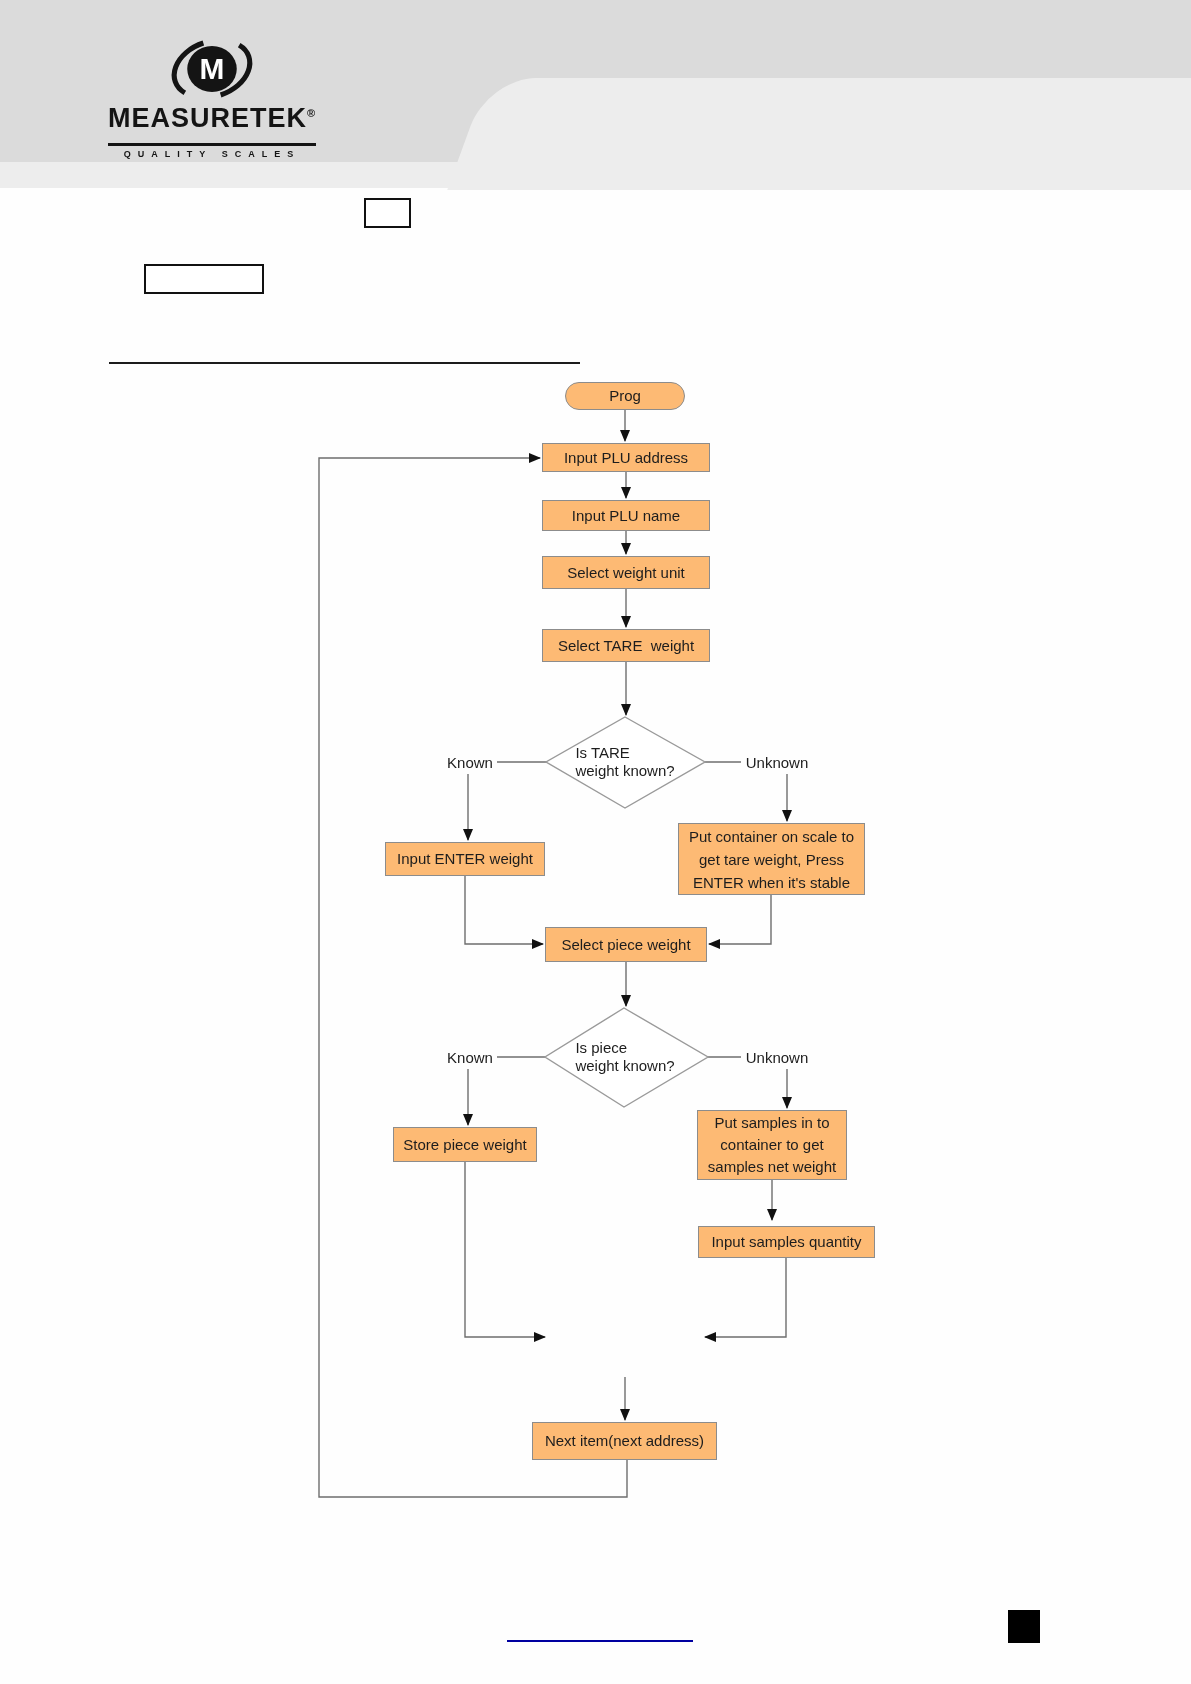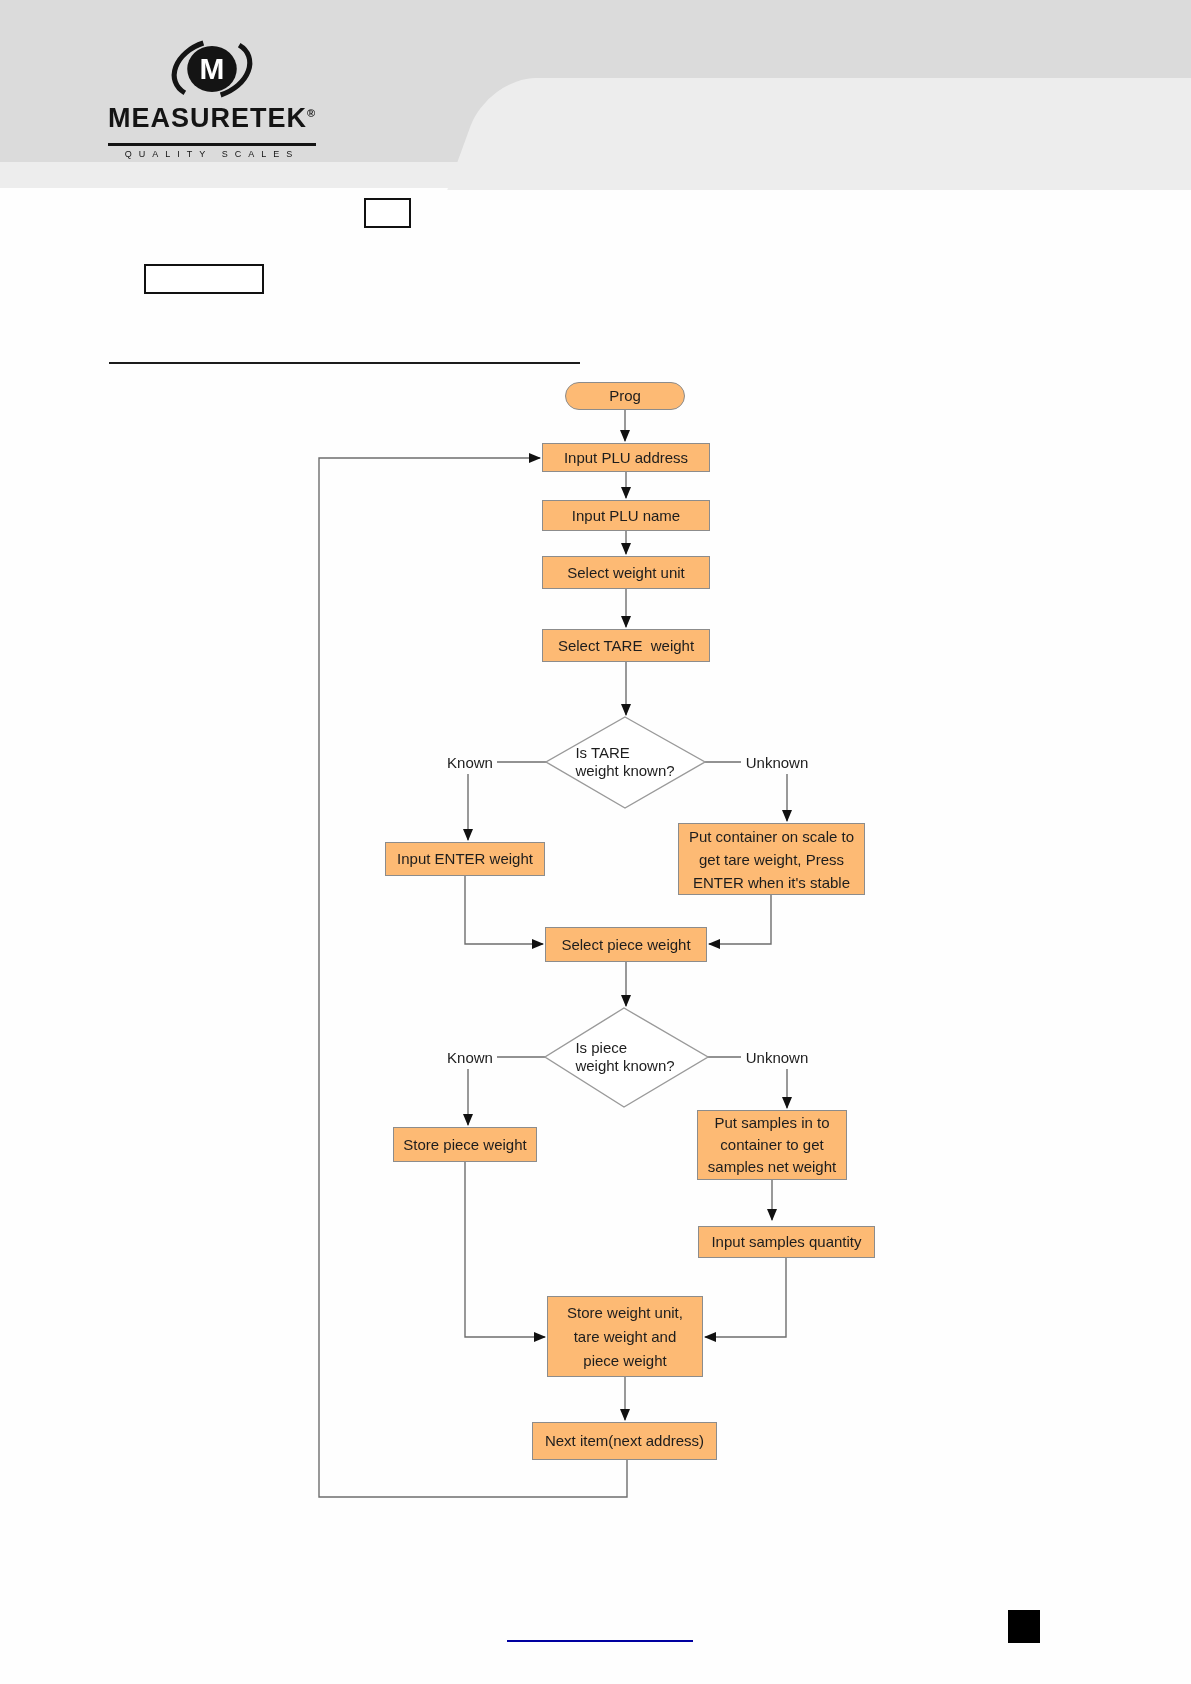--- a/index.html
+++ b/index.html
@@ -11,21 +11,21 @@
   .header-panel{position:absolute;left:488px;top:78px;width:780px;height:112px;background:#ededed;
                 border-top-left-radius:48px;transform:skewX(-20deg);transform-origin:0 0;}
   .header-strip{position:absolute;left:0;top:162px;width:1191px;height:26px;background:#ededed;}
 
   
   .logo{position:absolute;left:103px;top:34px;width:218px;text-align:center;}
   .logo svg{display:block;margin:0 auto;}
   .logo-word{display:inline-block;font-weight:bold;font-size:27px;letter-spacing:1px;color:#141414;
              border-bottom:3px solid #141414;padding-bottom:11px;line-height:1.05;}
   .logo-word sup{font-size:11px;vertical-align:super;}
-  .logo-tagline{font-size:9px;font-weight:normal;letter-spacing:7px;color:#141414;margin-top:3px;white-space:nowrap;}
+  .logo-tagline{font-size:9px;font-weight:bold;letter-spacing:7px;color:#141414;margin-top:3px;white-space:nowrap;}
 
   
   .empty-box{position:absolute;background:#fff;border:2px solid #111;}
   .empty-box.small{left:364px;top:198px;width:43px;height:26px;}
   .empty-box.wide{left:144px;top:264px;width:116px;height:26px;}
 
   .heading-rule{position:absolute;left:109px;top:362px;width:471px;height:2px;background:#1c1c1c;}
 
   
   .connectors{position:absolute;left:0;top:0;}
@@ -138,22 +138,19 @@
   <div class="branch-label" style="left:737px;top:1047px;width:80px;height:20px">Unknown</div>
 
   <div class="node" style="left:393px;top:1127px;width:144px;height:35px">Store piece weight</div>
 
   <div class="node" style="left:697px;top:1110px;width:150px;height:70px;line-height:22px">Put samples in to
 container to get
 samples net weight</div>
 
   <div class="node" style="left:698px;top:1226px;width:177px;height:32px">Input samples quantity</div>
 
-  <div class="node" style="left:547px;top:1296px;width:156px;height:81px;line-height:24px">Store weight unit,
-tare weight and
-piece weight</div>
 
   <div class="node" style="left:532px;top:1422px;width:185px;height:38px">Next item(next address)</div>
 
   <div class="footer-link"></div>
   <div class="page-num-block"></div>
 
 </div>
 
 </body></html>

